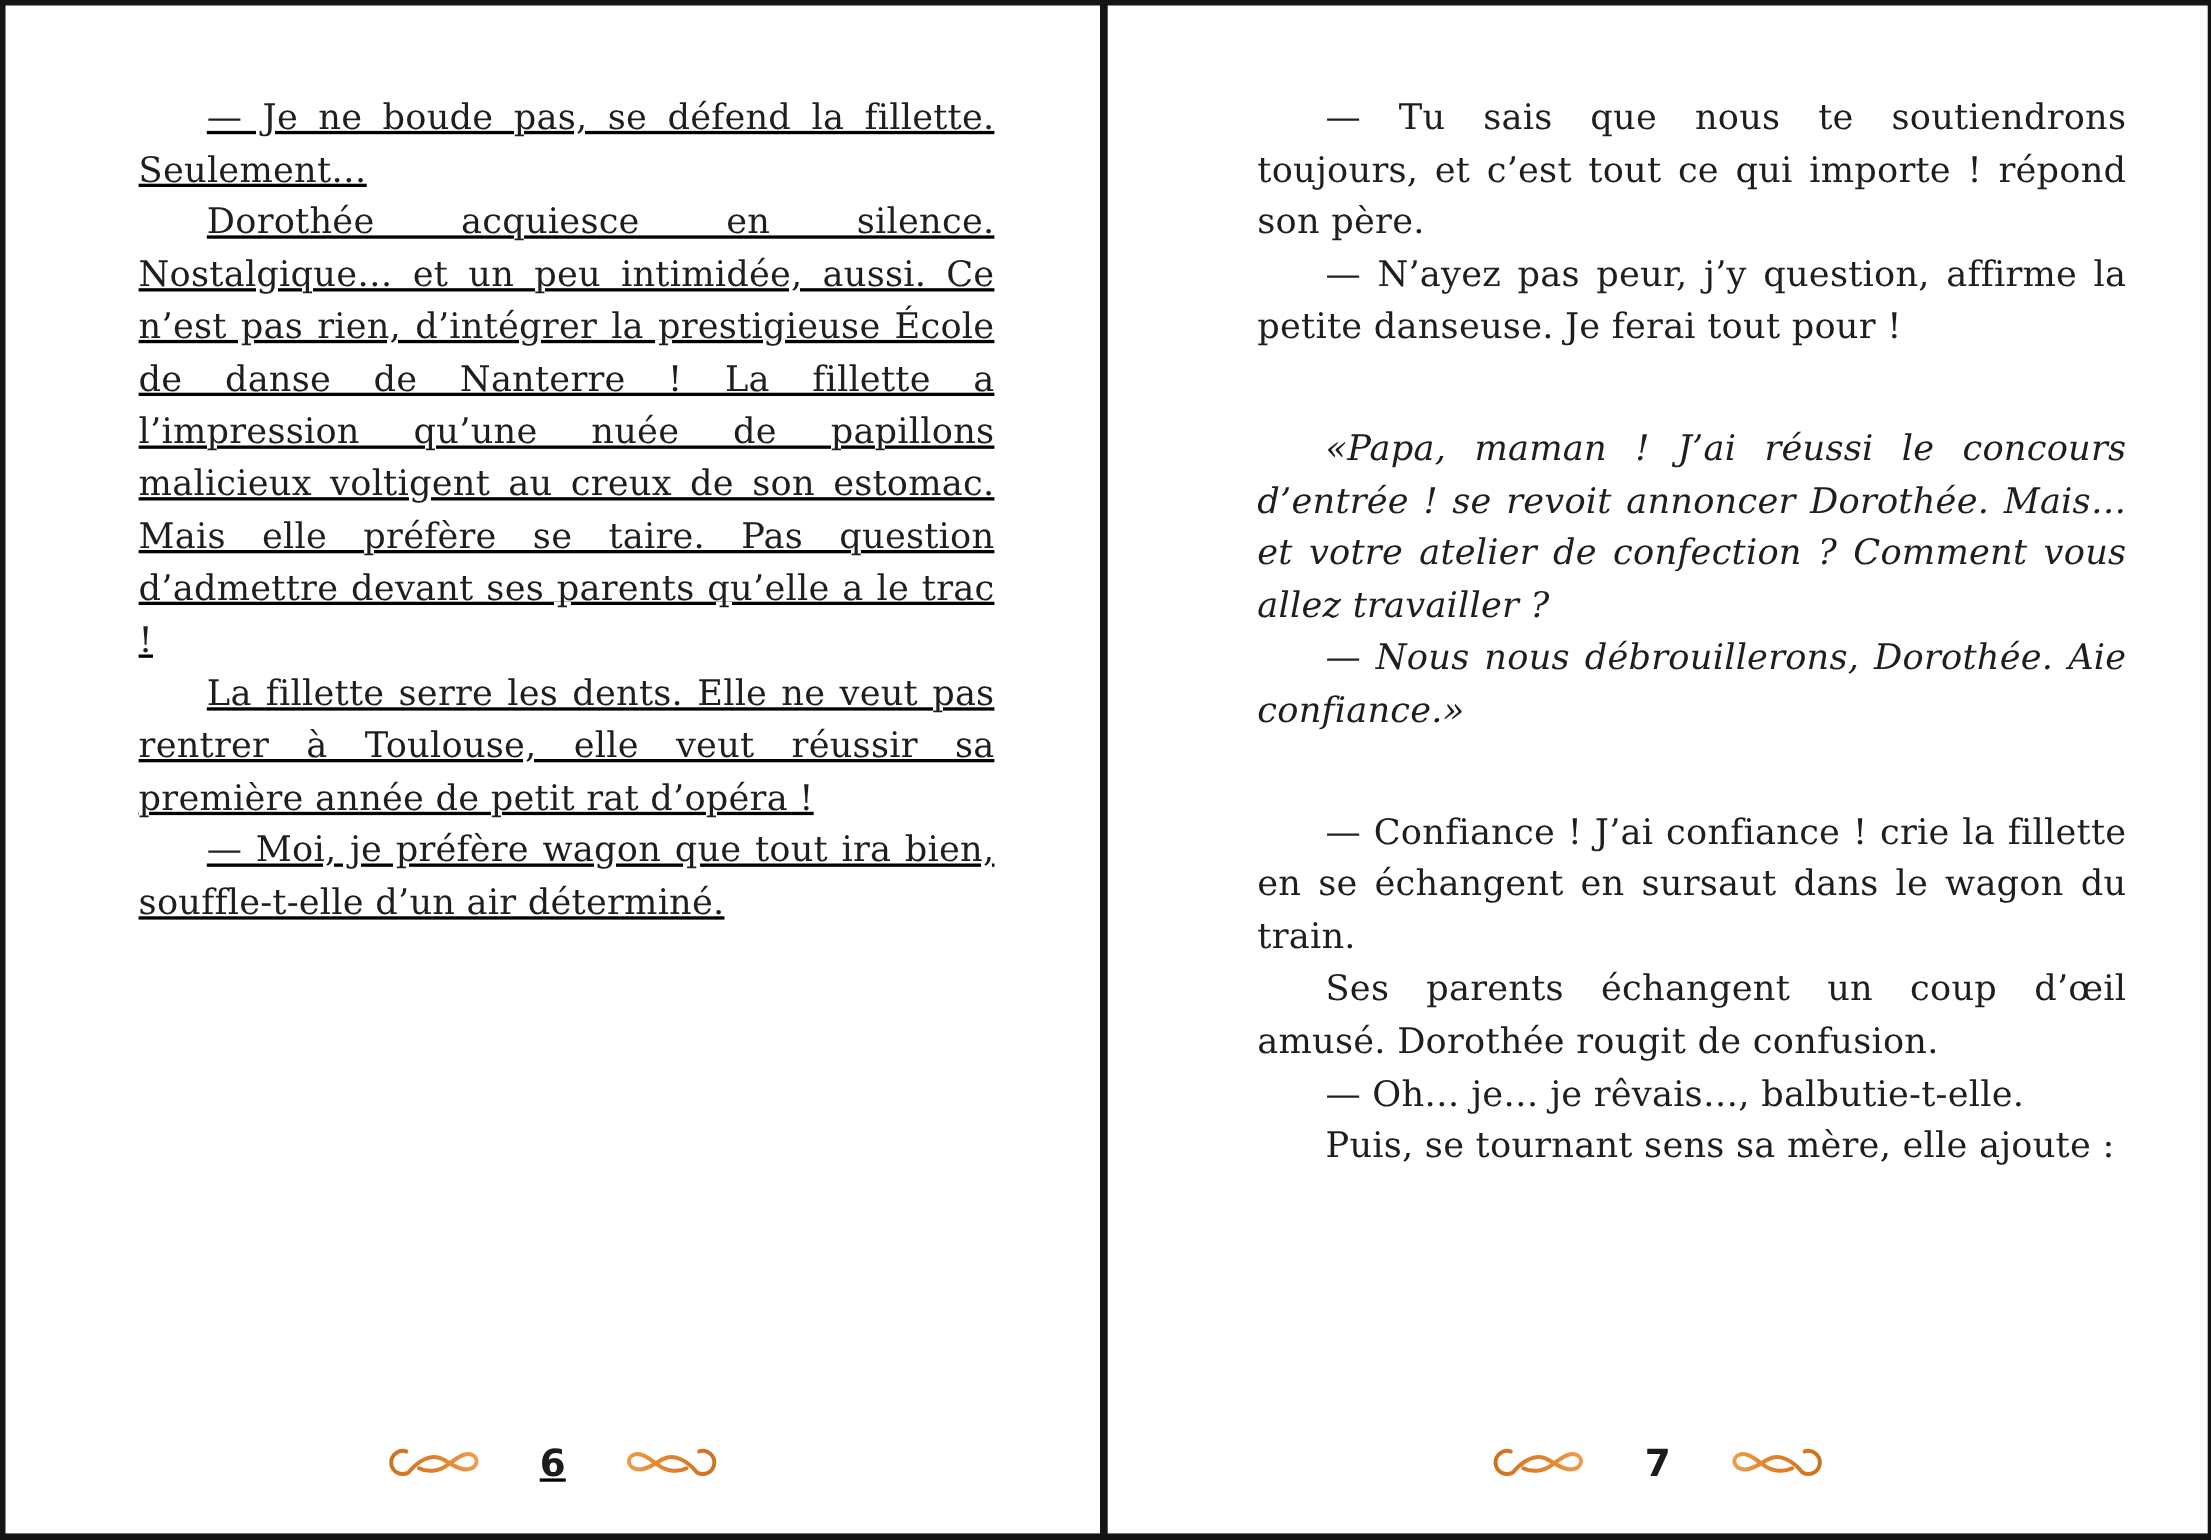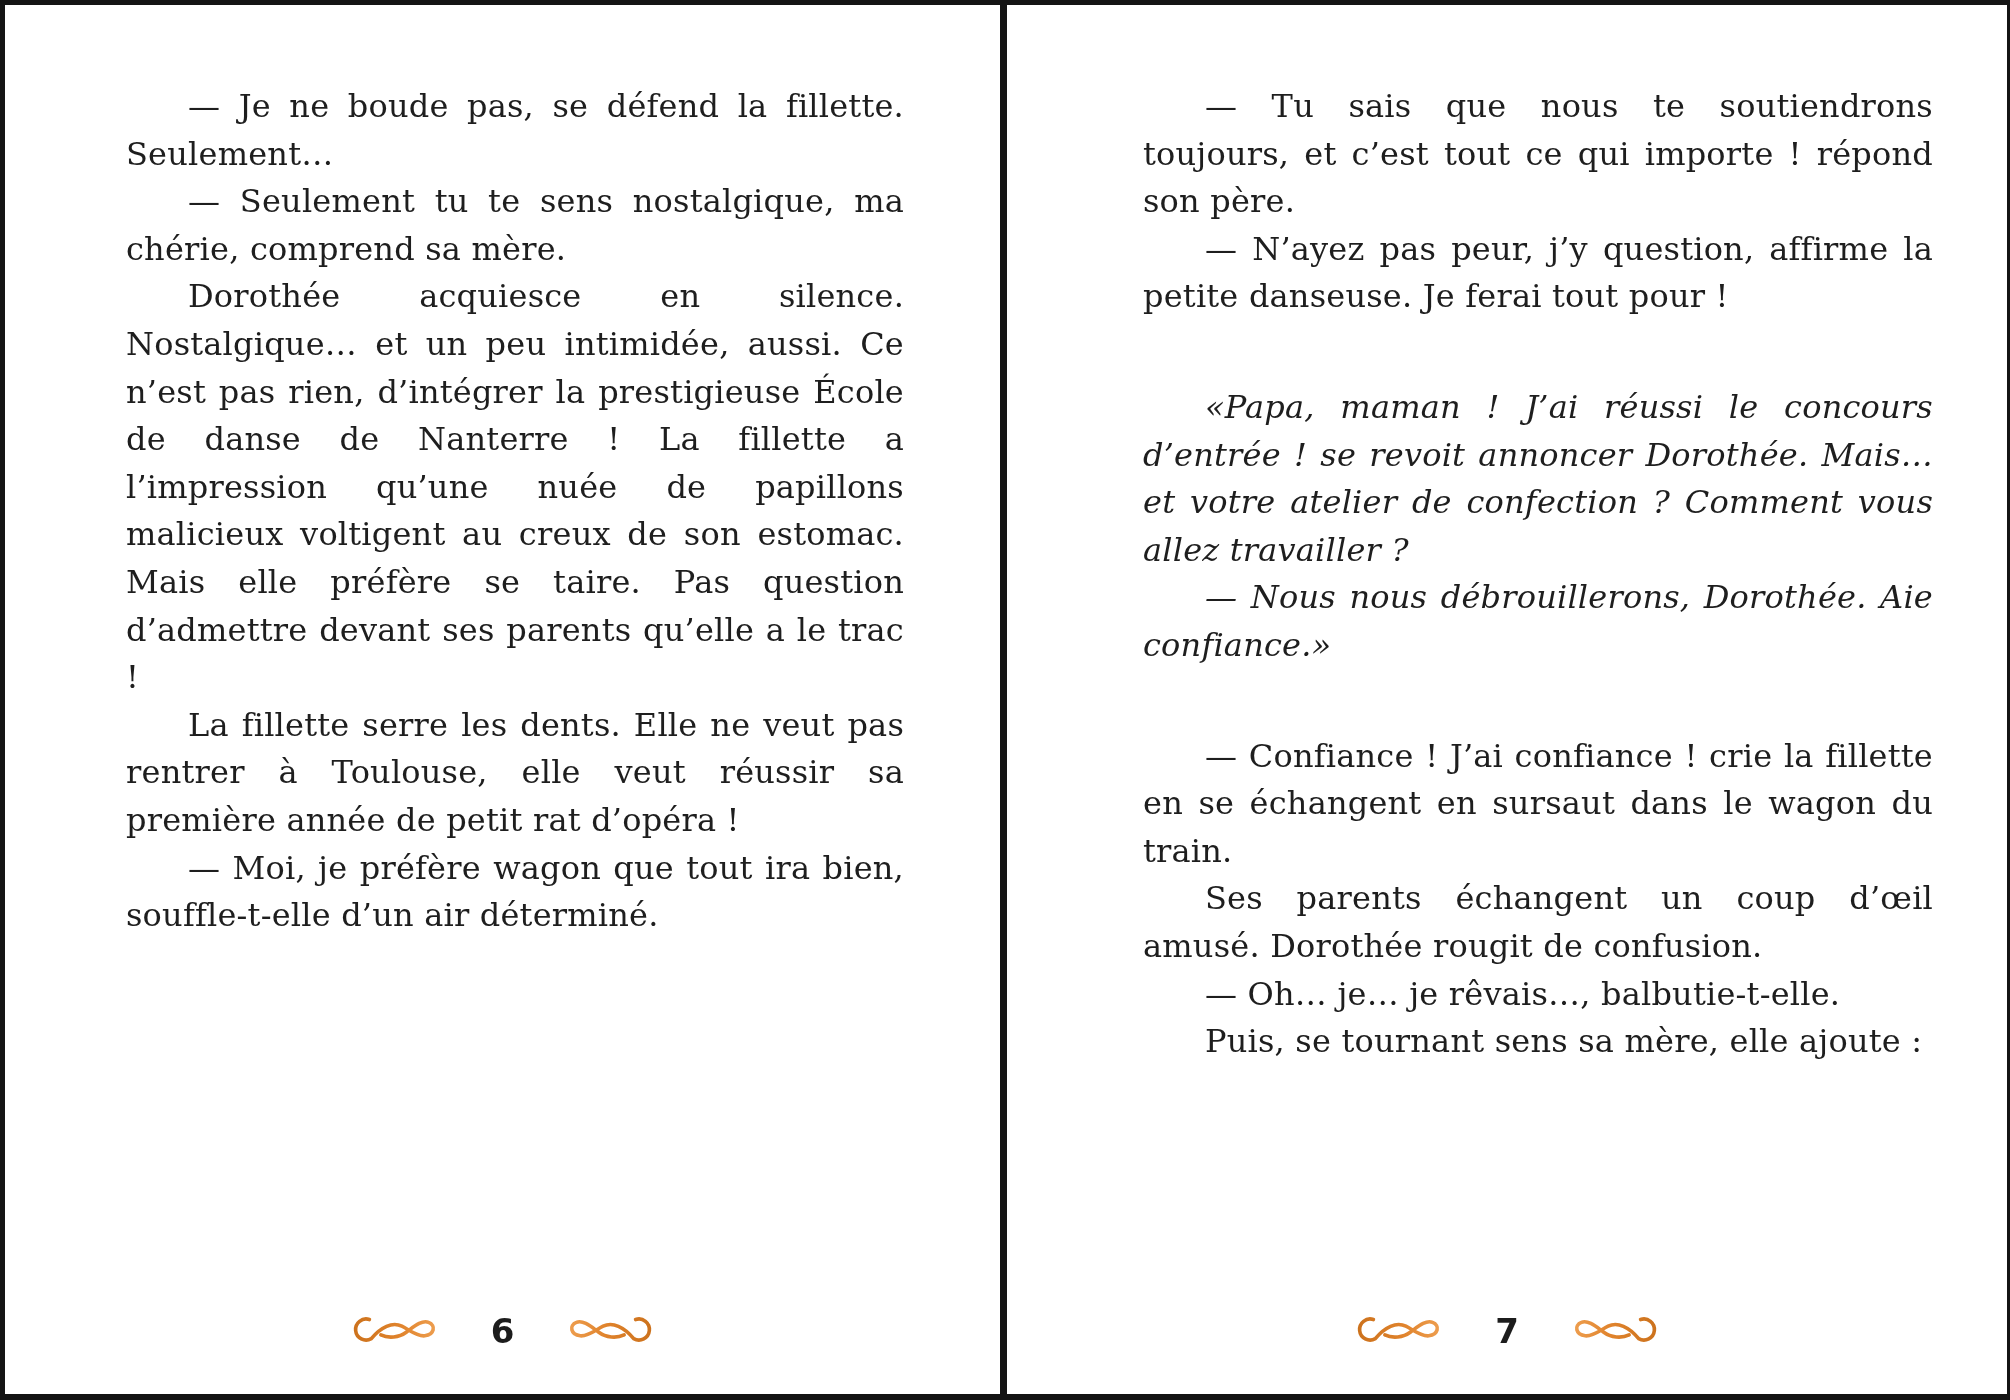--- a/index.html
+++ b/index.html
@@ -23,20 +23,21 @@
     background: #ffffff;
     position: absolute;
     top: 5px;
     bottom: 6px;
     display: flex;
     flex-direction: column;
   }
   .page.left {
     left: 5px;
     width: 995px;
+    text-decoration: underline;
   }
   .page.right {
     left: 1007px;
     width: 1000px;
   }
   .text-block {
     flex: 1 1 auto;
     padding-top: 78px;
     color: #1e1e1e;
     font-size: 32px;
@@ -78,21 +79,20 @@
   .flourish.mirror { transform: scaleX(-1); }
 </style>
 </head>
 <body>
 
 <div class="spread">
 
   <section class="page left">
     <div class="text-block">
         <p class="para">— Je ne boude pas, se défend la fillette. Seulement…</p>
-        <p class="para">— Seulement tu te sens nostalgique, ma chérie, comprend sa mère.</p>
         <p class="para">Dorothée acquiesce en silence. Nostalgique… et un peu intimidée, aussi. Ce n’est pas rien, d’intégrer la prestigieuse École de danse de Nanterre ! La fillette a l’impression qu’une nuée de papillons malicieux voltigent au creux de son estomac. Mais elle préfère se taire. Pas question d’admettre devant ses parents qu’elle a le trac !</p>
         <p class="para">La fillette serre les dents. Elle ne veut pas rentrer à Toulouse, elle veut réussir sa première année de petit rat d’opéra !</p>
         <p class="para">— Moi, je préfère wagon que tout ira bien, souffle-t-elle d’un air déterminé.</p>
       </div>
     <div class="footer">
       <svg class="flourish" viewBox="0 0 110 44" fill="none" xmlns="http://www.w3.org/2000/svg">
         <defs>
           <linearGradient id="flg" x1="0" y1="0" x2="110" y2="0" gradientUnits="userSpaceOnUse">
             <stop offset="0" stop-color="#c96f1a"></stop>
             <stop offset="0.5" stop-color="#e0832c"></stop>

